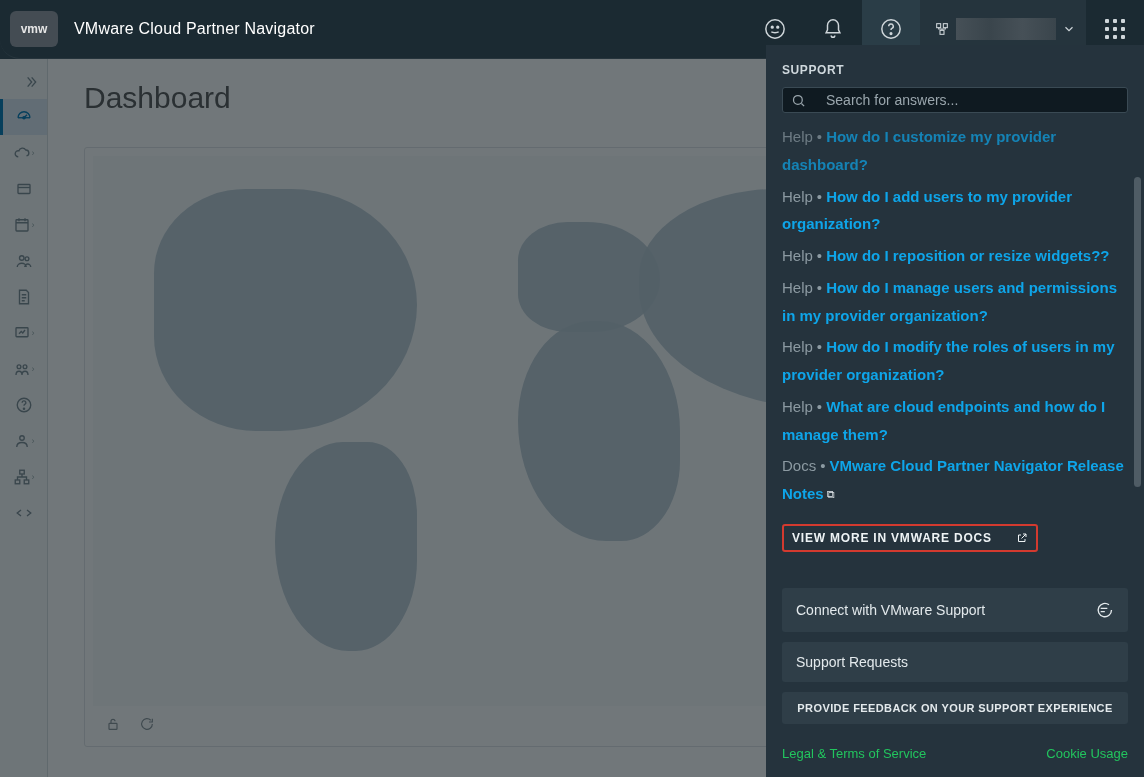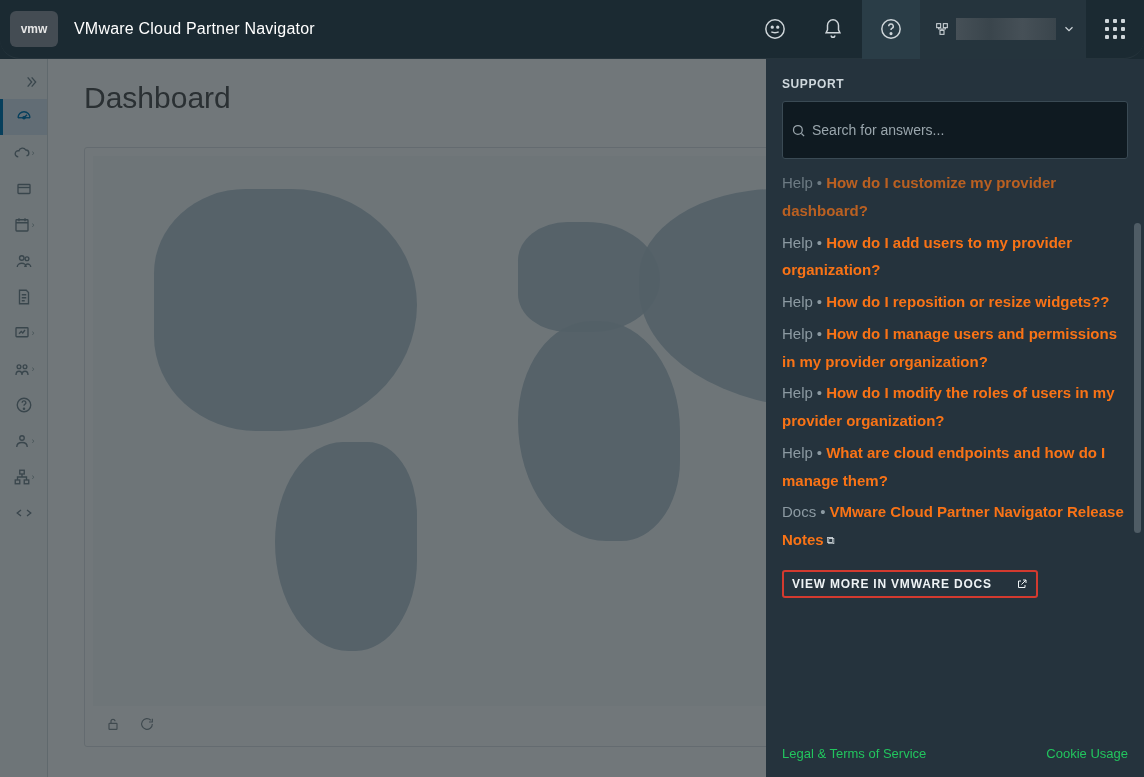--- a/index.html
+++ b/index.html
@@ -89,43 +89,43 @@
   .map-controls span { cursor:pointer; }
 
   
   .dim {
     position:absolute; left:0; top:59px; width:766px; bottom:0;
     background:rgba(10,20,26,0.58);
   }
 
   
   .support {
-    position:absolute; right:0; top:59px; bottom:0; width:378px;
+    position:absolute; right:0; top:45px; bottom:0; width:378px;
     background:#25333d; color:#d5dde2; display:flex; flex-direction:column;
   }
   .sup-header {
     padding: 18px 16px 10px 16px; font-size:12px; font-weight:600; letter-spacing:0.6px; color:#cfd8dd;
   }
   .search-wrap { padding: 0 16px 8px 16px; }
   .search-box {
     background:#0f1a21; border:1px solid #3a4a54; border-radius:3px;
-    display:flex; align-items:center; padding:20px 8px; gap:6px;
+    display:flex; align-items:center; padding:4px 8px; gap:20px;
   }
   .search-box input {
     flex:1; background:transparent; border:none; color:#cfd8dd; font-size:14px; outline:none;
   }
   .search-box input::placeholder { color:#9aa6ad; }
   .sup-list {
     flex:1; overflow-y:hidden; padding: 0 20px 6px 16px; position:relative;
   }
   .sup-item { font-size:15px; line-height:1.85; color:#e3e9ec; padding:2px 0; cursor:pointer; }
   .sup-item.faded { opacity:0.7; }
   .badge { color:#8c9aa2; }
   .dot { color:#8c9aa2; padding:0 4px; }
-  .qtitle { font-weight:600; color:#f97316; }
+  .qtitle { font-weight:600; color:#0ea5e9; }
   .ext-ic { font-size:11px; vertical-align:1px; margin-left:3px; }
 
   .view-more {
     margin: 14px 0 6px 0; padding:5px 8px; display:inline-flex; align-items:center; gap:24px;
     font-size:12px; font-weight:700; letter-spacing:0.8px; color:#eef3f5;
     border:2px solid #d33a2f; border-radius:3px; cursor:pointer;
   }
 
   
   .scrollbar {
@@ -370,18 +370,31 @@
       <span>VIEW MORE IN VMWARE DOCS</span>
       <svg width="12" height="12" viewBox="0 0 24 24" fill="none" stroke="currentColor" stroke-width="2">
           <path d="M14 4h6v6M20 4l-9 9"></path>
           <path d="M18 14v5H5V6h5"></path>
         </svg>
     </div>
 
     <div class="scrollbar"></div>
   </div>
 
+  <div class="sup-actions">
+    <div class="sup-card">
+      <span>Connect with VMware Support</span>
+      <svg width="20" height="20" viewBox="0 0 24 24" fill="none" stroke="currentColor" stroke-width="1.6">
+          <path d="M21 12a8 8 0 1 1-3-6.2"></path>
+          <path d="M8 10h8M8 14h5"></path>
+        </svg>
+    </div>
+    <div class="sup-card">
+      <span>Support Requests</span>
+    </div>
+    <div class="sup-feedback">PROVIDE FEEDBACK ON YOUR SUPPORT EXPERIENCE</div>
+  </div>
 
   <div class="sup-footer">
     <span>Legal &amp; Terms of Service</span>
     <span>Cookie Usage</span>
   </div>
 </div>
 
 </body></html>

